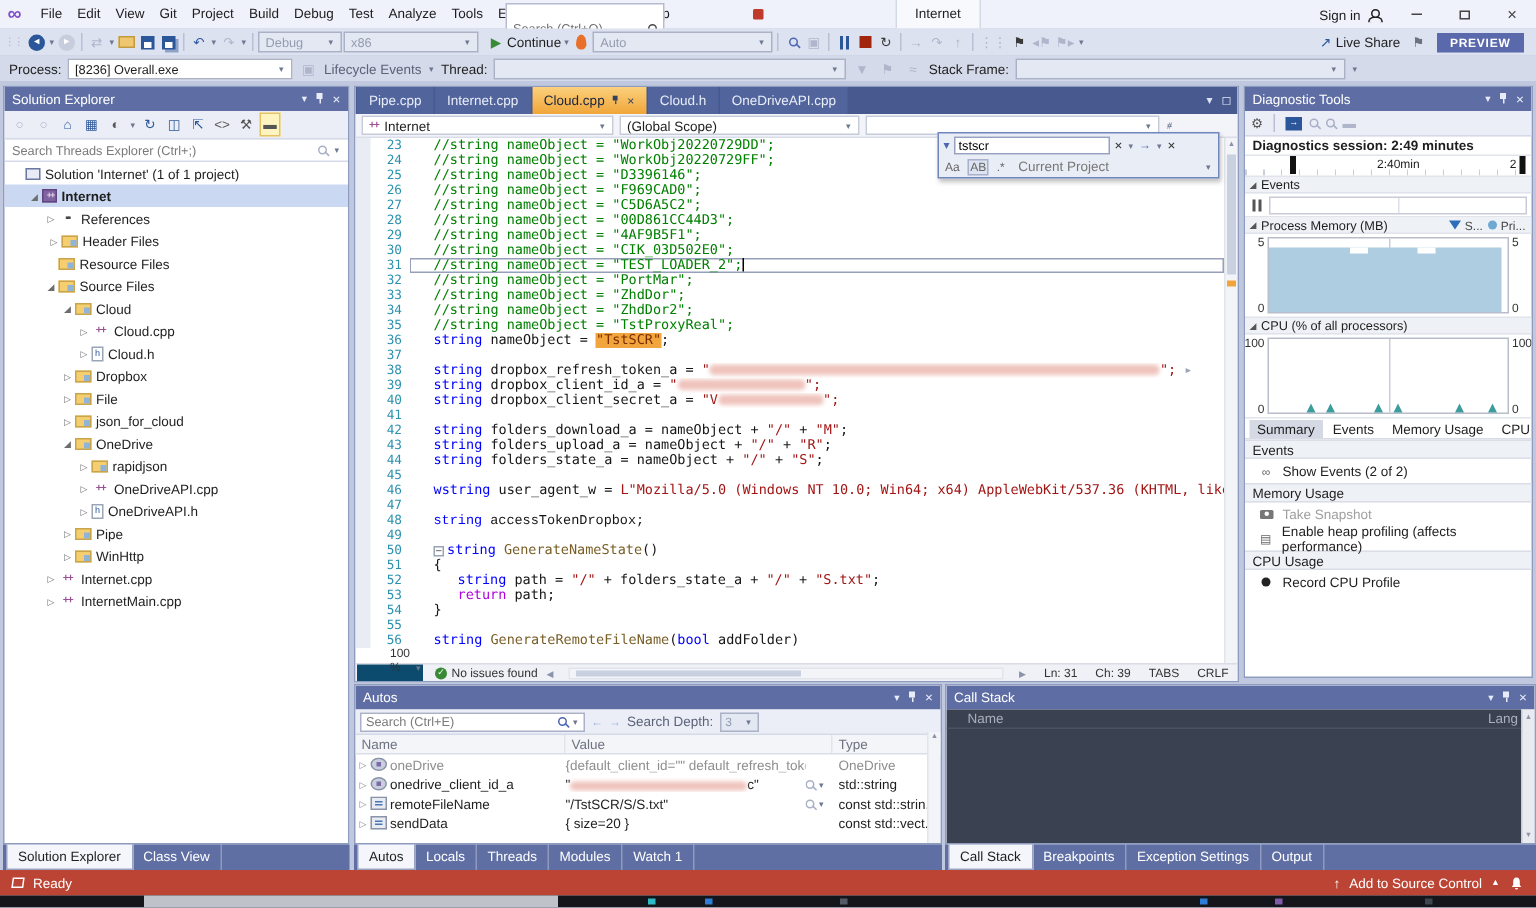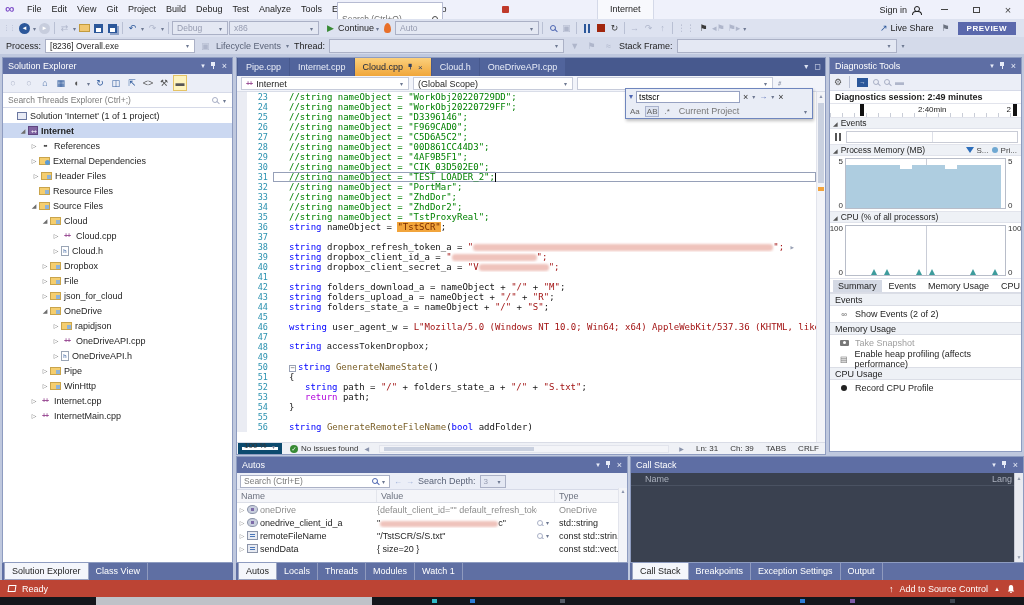--- a/index.html
+++ b/index.html
@@ -118,21 +118,21 @@
 #findbox .r1{height:15px;display:flex;align-items:center;padding:1px 3px;gap:3px}
 #findbox input{width:104px;height:12px;border:1px solid #97A2C2;font-size:8.5px;padding:0 2px;font-family:"Liberation Sans",sans-serif}
 #findbox .fi{font-size:8px;color:#4E66B2}
 #findbox .fi.dark{color:#333}
 #findbox .r2{height:14px;display:flex;align-items:center;padding:0 4px;gap:5px;color:#666}
 #findbox .opt{font-size:8px}
 #findbox .opt.boxed{border:1px solid #A9B2CC;padding:0 1px;background:#DDE3F1}
 #findbox .scope{color:#777;flex:1;text-align:left;padding-left:4px;white-space:nowrap;overflow:hidden}
 
 #ebottom{position:absolute;left:0;right:0;bottom:0;height:12px;background:#EFF1F6;border-top:1px solid #D9DCE6;display:flex;align-items:center;font-size:8px;color:#333}
-#zoombox{width:44px;height:11px;background:#fff;border:4px solid #0c4a6e;margin-left:1px;display:flex;align-items:flex-end;padding:0 2px;gap:3px}
+#zoombox{width:44px;height:11px;background:#fff;border:6px solid #0c4a6e;margin-left:1px;display:flex;align-items:flex-end;padding:0 16px;gap:3px}
 .chk{width:8px;height:8px;border-radius:50%;background:#388A34;color:#fff;font-size:6px;line-height:8px;text-align:center;margin:0 3px 0 8px}
 #hscroll{flex:1;height:8px;background:#F3F4F8;border:1px solid #E2E4EC;margin:0 4px;position:relative}
 #hscroll .thumb{position:absolute;left:4px;top:1px;height:4px;width:150px;background:#C9D0DF}
 #ebottom .st{margin:0 6px;white-space:nowrap}
 
 #autos{left:236px;top:456px;width:392px;height:107px}
 #autos-tools{height:17px;background:#EBEEF7;border-bottom:1px solid #D6DAE8;display:flex;align-items:center;padding:0 3px;gap:4px}
 #autos-search{width:150px;height:13px;background:#fff;border:1px solid #ABB1C6;display:flex;align-items:center;padding:0 3px;gap:3px}
 #autos-search .ph{flex:1;color:#7A7A7A;font-size:8.5px}
 .navarr{color:#9FB0D8;font-size:8px}
@@ -283,21 +283,21 @@
     <span class="combo" style="width:90px">
         <span class="cv">x86</span>
         <span class="chev">▾</span>
       </span>
     <span class="tbi grn" style="margin-left:4px">▶</span>
     <span>Continue</span>
     <span class="chev">▾</span>
     <span class="tbi">
         <span class="flame-ic"></span>
       </span>
-    <span class="combo" style="width:144px">
+    <span class="combo" style="width:120px">
         <span class="cv">Auto</span>
         <span class="chev">▾</span>
       </span>
     <span class="tbsep"></span>
     <span class="tbi">
         <span class="mag-ic blue"></span>
       </span>
     <span class="tbi dim">▣</span>
     <span class="tbsep"></span>
     <span class="tbi">
@@ -390,25 +390,20 @@
         </div>
         <div class="trow sel bold" style="padding-left: 15px;">
           <span class="ar">◢</span>
           <span class="ti ti-project"></span>
           <span class="tlabel">Internet</span>
         </div>
         <div class="trow" style="padding-left: 26px;">
           <span class="ar">▷</span>
           <span class="ti ti-references">▪▪</span>
           <span class="tlabel">References</span>
-        </div>
-        <div class="trow" style="padding-left: 26px;">
-          <span class="ar">▷</span>
-          <span class="ti ti-extdep"></span>
-          <span class="tlabel">External Dependencies</span>
         </div>
         <div class="trow" style="padding-left: 28px;">
           <span class="ar">▷</span>
           <span class="ti ti-filterfolder"></span>
           <span class="tlabel">Header Files</span>
         </div>
         <div class="trow" style="padding-left: 26px;">
           <span class="ar"></span>
           <span class="ti ti-filterfolder"></span>
           <span class="tlabel">Resource Files</span>

